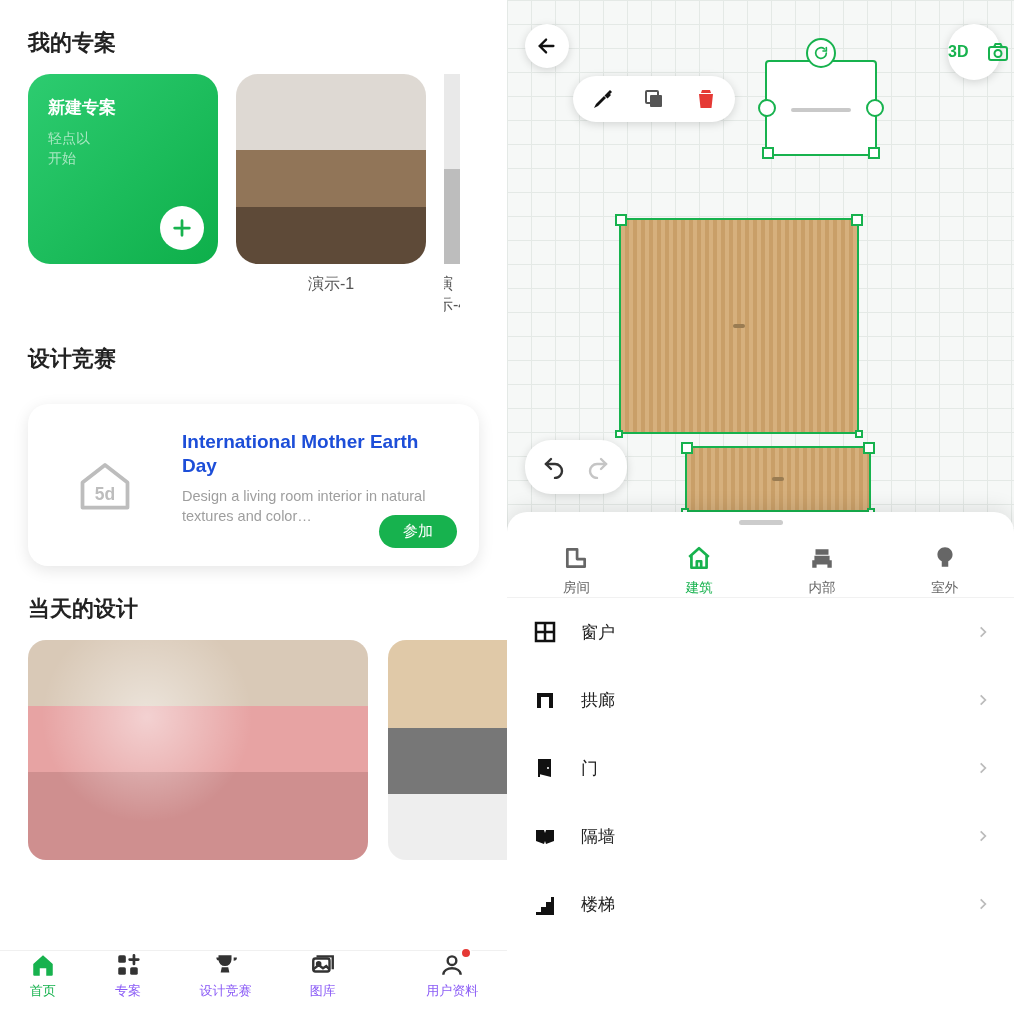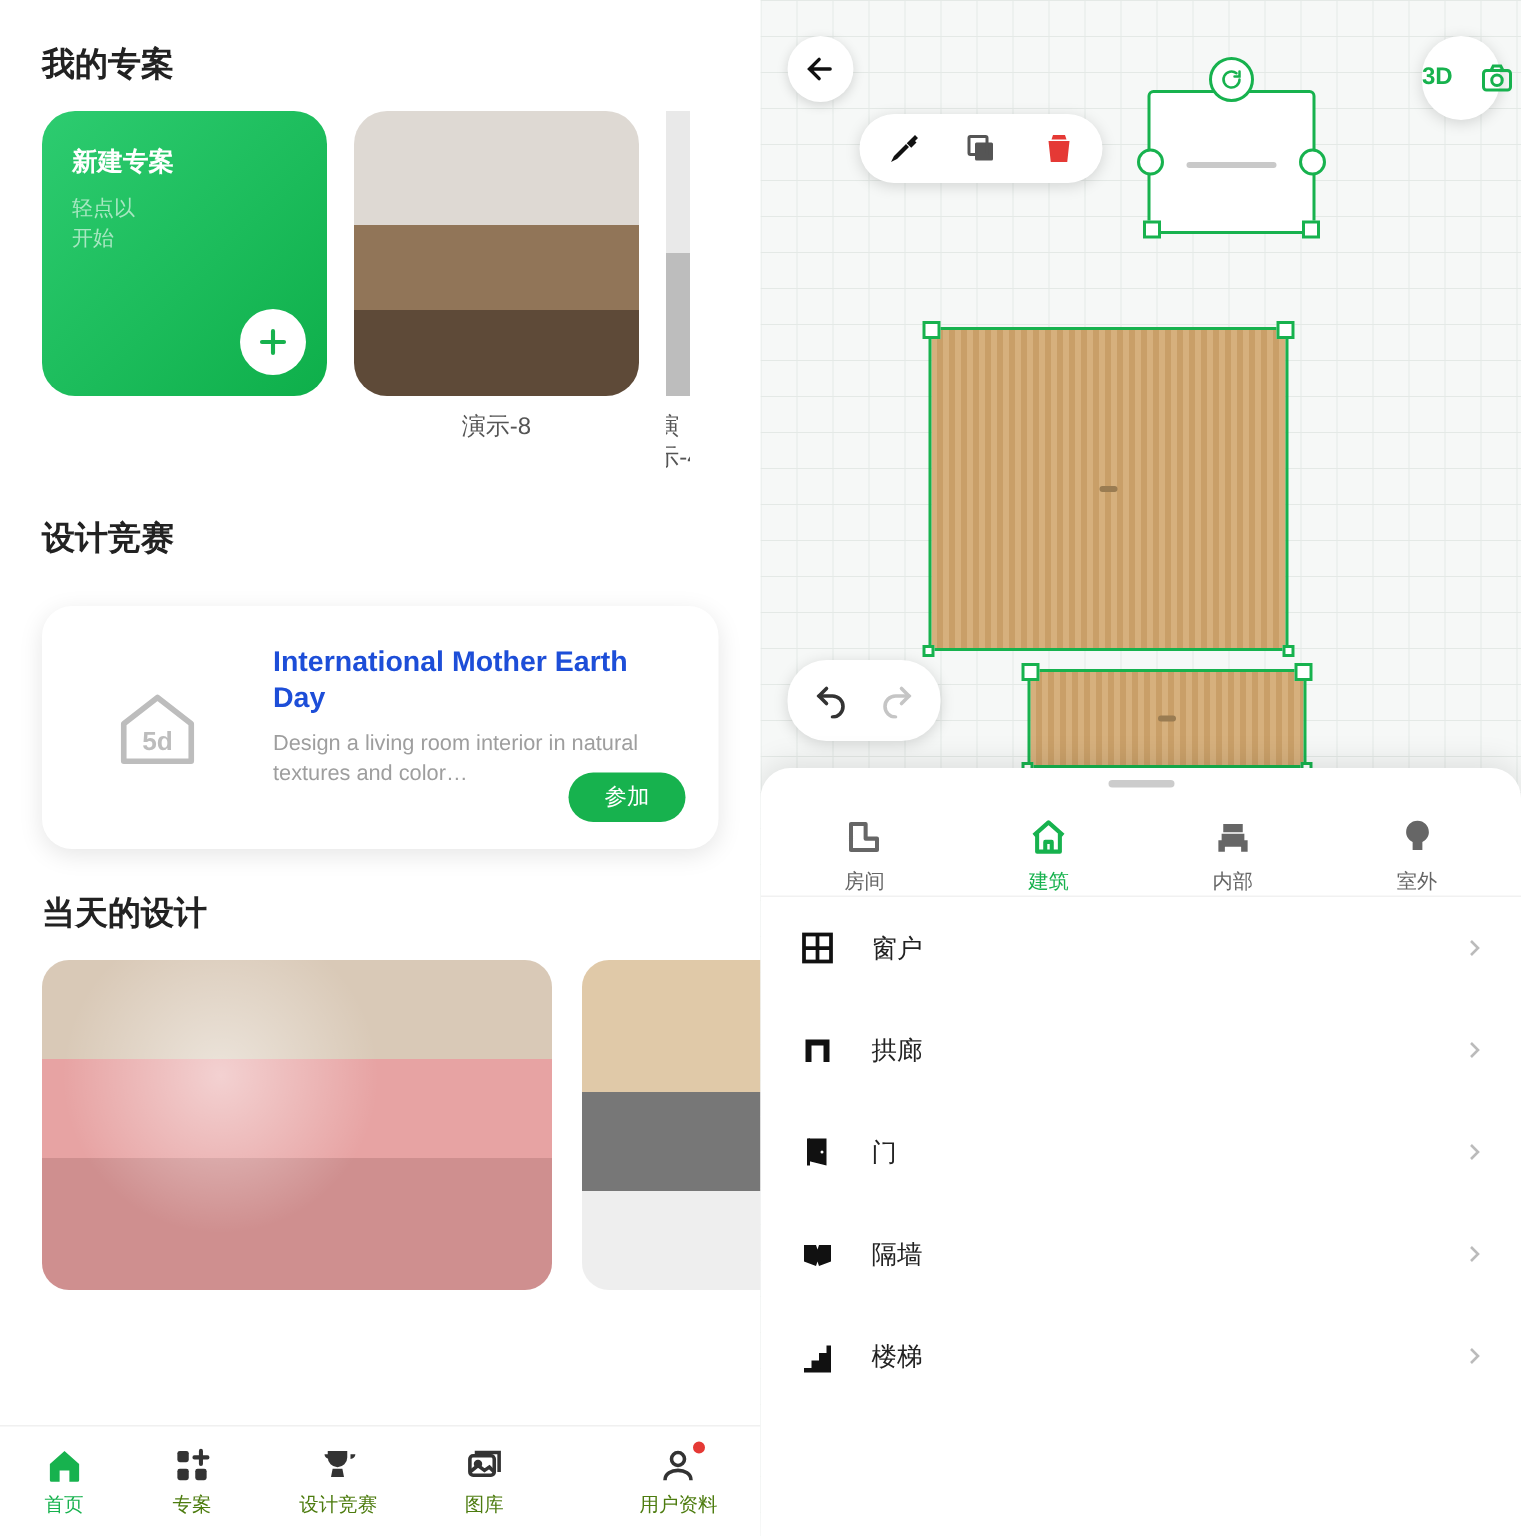--- a/index.html
+++ b/index.html
@@ -29,22 +29,22 @@
   .join-btn { position:absolute; right:22px; bottom:18px; background:#17b24e; color:#fff; border-radius:22px; padding:7px 24px; font-size:15px; font-weight:500; }
 
   .daily-row { display:flex; gap:20px; padding:0 28px; }
   .d-thumb { height:220px; border-radius:18px; background:#c98f8f; }
   .d-thumb.a { flex:0 0 340px; background:
       radial-gradient(circle at 35% 35%, rgba(255,255,255,.5), transparent 40%),
       linear-gradient(#d9c9b7 0 30%, #e7a3a3 30% 60%, #cf8f8f 60% 100%); }
   .d-thumb.b { flex:0 0 140px; background:linear-gradient(#e0c9a8 0 40%, #777 40% 70%, #eee 70% 100%); }
 
   
-  .bottom-nav { position:absolute; left:0; right:0; bottom:0; height:74px; background:#fff; display:flex; justify-content:space-around; align-items:center; border-top:1px solid #f0f0f0; }
-  .nav-item { display:flex; flex-direction:column; align-items:center; gap:3px; color:#4d7c0f; font-size:13px; }
+  .bottom-nav { position:absolute; left:0; right:0; bottom:0; height:74px; background:#fff; display:flex; justify-content:space-around; align-items:flex-start; border-top:1px solid #f0f0f0; }
+  .nav-item { display:flex; flex-direction:column; align-items:center; gap:3px; color:#8b5cf6; font-size:13px; }
   .nav-item.active { color:#17b24e; }
   .nav-item .ic { width:28px; height:28px; display:flex; align-items:center; justify-content:center; }
   .badge { position:absolute; top:-4px; right:-6px; width:12px; height:12px; border-radius:50%; background:#e53935; border:2px solid #fff; }
 
   
   .right { width:507px; height:1024px; position:relative; background:#f6f8f7; overflow:hidden; }
   .grid-bg { position:absolute; inset:0;
     background-image:
       linear-gradient(#e4e9e6 1px, transparent 1px),
       linear-gradient(90deg,#e4e9e6 1px, transparent 1px);
@@ -109,21 +109,21 @@
       </div>
       <div class="plus-btn">
         <svg width="22" height="22" viewBox="0 0 24 24" fill="none" stroke="#17b24e" stroke-width="3" stroke-linecap="round">
             <path d="M12 4v16M4 12h16"></path>
           </svg>
       </div>
     </div>
 
     <div class="proj">
       <div class="thumb t-a"></div>
-      <div class="label">演示-8</div>
+      <div class="label">演示-1</div>
     </div>
 
     <div class="proj cut">
       <div class="thumb t-b"></div>
       <div class="label">演示-4</div>
     </div>
   </div>
 
   <div class="section-title">设计竞赛</div>
 

